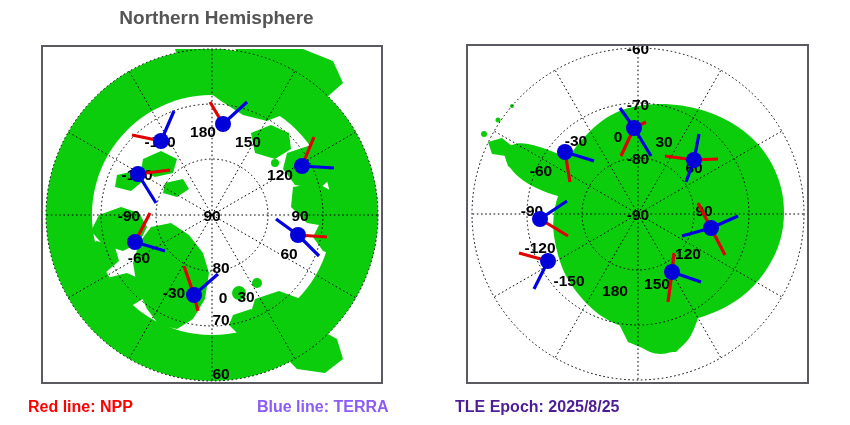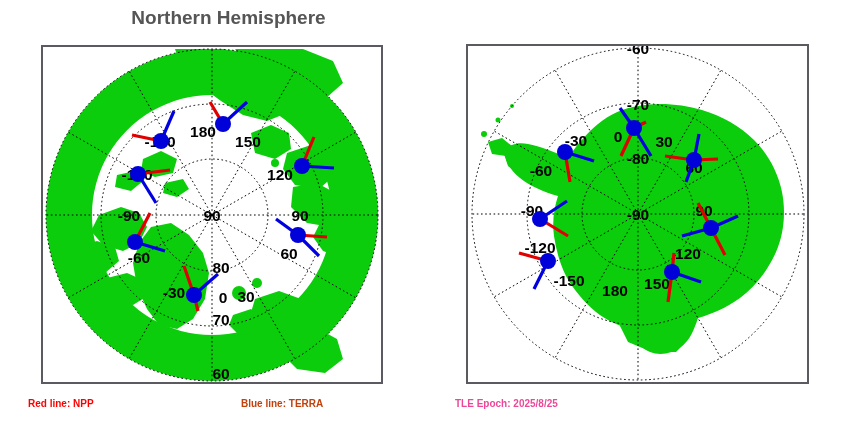--- a/index.html
+++ b/index.html
@@ -24,21 +24,21 @@
     top: 0;
     width: 425px;
     height: 425px;
   }
   .panel-north { left: 0; }
   .panel-south { left: 425px; }
 
   .panel-title {
     position: absolute;
     top: 7px;
-    left: 16px;
+    left: 4px;
     width: 425px;
     text-align: center;
     font-size: 19px;
     font-weight: bold;
     color: #555555;
     letter-spacing: 0px;
     font-family: "Liberation Sans", sans-serif;
   }
 
   .plot-frame {
@@ -62,39 +62,39 @@
   }
 
   .plot-svg {
     position: absolute;
     left: 0;
     top: 0;
   }
 
   .footer-text {
     position: absolute;
-    font-size: 10px;
+    font-size: 16px;
     font-weight: bold;
     font-family: "Liberation Sans", sans-serif;
     white-space: nowrap;
   }
   .legend-npp {
     left: 28px;
     top: 398px;
     color: #ff0000;
   }
   .legend-terra {
-    left: 241px;
+    left: 257px;
     top: 398px;
-    color: #c2410c;
+    color: #8b5cf6;
   }
   .epoch-label {
     left: 30px;
     top: 398px;
-    color: #ec4899;
+    color: #4c1d95;
   }
 
   .grid-line {
     stroke: #000000;
     stroke-width: 1;
     stroke-dasharray: 1.6 2.6;
     fill: none;
   }
   .land {
     fill: #0ccd0c;

